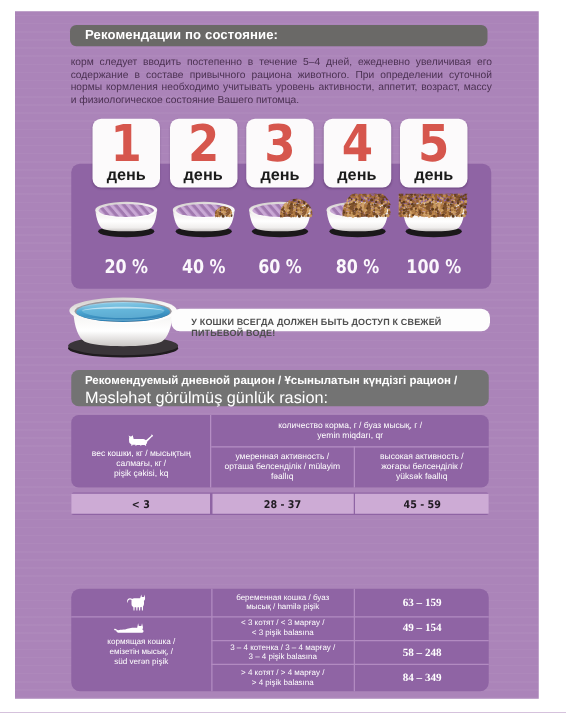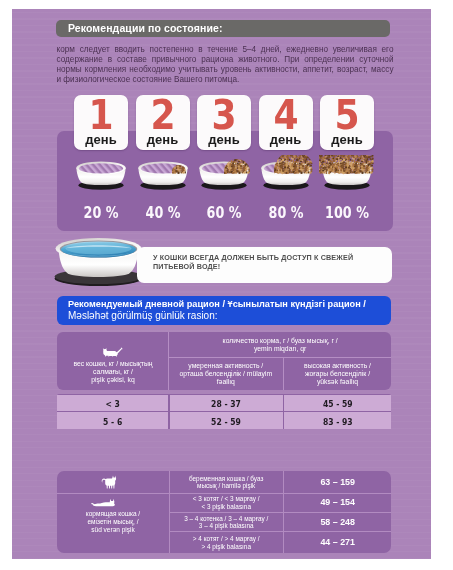--- a/index.html
+++ b/index.html
@@ -36,33 +36,33 @@
      font-family:"DejaVu Sans",sans-serif;transform:scaleX(0.89);}
   .daycard .lbl{position:absolute;left:0;right:0;bottom:2.5px;text-align:center;
      font-size:13px;font-weight:bold;color:#1b1b1b;line-height:15px;}
 
   .bowlwrap{position:absolute;width:56px;height:36px;top:146px;}
   .pct{position:absolute;width:70px;text-align:center;top:194.5px;
      color:#fbf7fc;font-size:15px;font-weight:bold;
      font-family:"DejaVu Sans",sans-serif;transform:scaleX(0.85);}
 
   
-  .waterpill{position:absolute;left:125px;top:238px;width:255px;height:36px;
+  .waterpill{position:absolute;left:125px;top:238px;width:255px;height:18px;
      background:#fdfdfd;border-radius:7px;}
   .waterpill span{position:absolute;left:16px;top:6px;right:6px;
      color:#4e4e4e;font-size:7.2px;font-weight:bold;line-height:9.4px;
      letter-spacing:0.15px;}
   .waterbowl{position:absolute;left:41px;top:228px;width:91px;height:50px;}
 
   
   .ration-pill{position:absolute;left:45px;top:287px;width:334px;height:28.5px;
-     background:#1d4ed8;border-radius:6px;}
+     background:#737373;border-radius:6px;}
   .ration-pill .l1{position:absolute;left:11px;top:3px;color:#fff;font-size:9.2px;
      font-weight:bold;white-space:nowrap;}
-  .ration-pill .l2{position:absolute;left:11px;top:14px;color:#fff;font-size:10px;
+  .ration-pill .l2{position:absolute;left:11px;top:14px;color:#fff;font-size:13px;
      font-weight:400;white-space:nowrap;}
 
   
   .tbl{position:absolute;left:45.3px;top:323px;width:334.2px;}
   .tbl .t{position:absolute;left:2px;right:2px;text-align:center;color:#fff;
      font-size:6.8px;line-height:8.2px;font-weight:400;}
 
   .hdrblock{position:absolute;left:0;top:0px;width:334.2px;height:58px;
      background:#8f64a4;border-radius:6px;}
   .qtyhdr{position:absolute;left:111.5px;top:0;width:222.7px;height:25.4px;}
@@ -85,21 +85,21 @@
   .rowbg.b2{left:112.3px;width:113.2px;}
   .rowbg.b3{left:226.9px;width:107.3px;}
 
   
   .botblk{position:absolute;left:0;top:138.6px;width:334.2px;height:82px;
      background:#8f64a4;border-radius:7px;}
   .bl{position:absolute;left:0;width:111.4px;text-align:center;color:#fff;}
   .bcellmid{position:absolute;left:111.9px;width:114px;text-align:center;color:#fff;
      font-size:6.4px;line-height:7.6px;}
   .bcellr{position:absolute;left:226.6px;width:107.6px;text-align:center;color:#fff;
-     font-size:8.9px;font-weight:bold;font-family:Liberation Sans, sans-serif;}
+     font-size:8.9px;font-weight:bold;font-family:Liberation Serif, serif;}
 
   .k0{fill:#8a5a30}.k1{fill:#a8703c}.k2{fill:#c08a4e}.k3{fill:#6d4422}.k4{fill:#b07c44}
   .k5{fill:#966132}.k6{fill:#c99a5e}.k7{fill:#7d5129}.k8{fill:#d2a36a}.k9{fill:#5d3a1c}
   .bowlsvg{position:absolute;left:0;top:0;}
   .caticon{position:absolute;}
   .hline{position:absolute;background:#b28bc1;height:0.9px;}
   .vline{position:absolute;background:#b28bc1;width:0.9px;}
 </style>
 </head>
 <body>
@@ -713,40 +713,32 @@
     </div>
     <div class="rowarea" id="rows">
         <div class="trow">
           <div class="rowbg b1" style="background:#cdabd5"></div>
           <div class="rowbg b2" style="background:#cdabd5"></div>
           <div class="rowbg b3" style="background:#cdabd5"></div>
           <div class="c c1">&lt; 3</div>
           <div class="c c2">28 - 37</div>
           <div class="c c3">45 - 59</div>
         </div>
-        <div class="trow">
-          <div class="rowbg b1" style="background:#cdabd5"></div>
-          <div class="rowbg b2" style="background:#cdabd5"></div>
-          <div class="rowbg b3" style="background:#cdabd5"></div>
-          <div class="c c1">5 - 6</div>
-          <div class="c c2">52 - 59</div>
-          <div class="c c3">83 - 93</div>
-        </div>
       </div>
     <div class="botblk" id="bot">
         <div class="bcellmid" style="top:4.1px">беременная кошка / буаз<br>мысық / hamilə pişik</div>
         <div class="bcellr" style="top:6.1px">63 – 159</div>
         <div class="bcellmid" style="top:24.75px">&lt; 3 котят / &lt; 3 марғау /<br>&lt; 3 pişik balasına</div>
         <div class="bcellr" style="top:26.75px">49 – 154</div>
         <div class="hline" style="left:111.9px;width:222.3px;top:22.2px"></div>
         <div class="bcellmid" style="top:44.099999999999994px">3 – 4 котенка / 3 – 4 марғау /<br>3 – 4 pişik balasına</div>
         <div class="bcellr" style="top:46.099999999999994px">58 – 248</div>
         <div class="hline" style="left:111.9px;width:222.3px;top:41.3px"></div>
         <div class="bcellmid" style="top:64.45px">&gt; 4 котят / &gt; 4 марғау /<br>&gt; 4 pişik balasına</div>
-        <div class="bcellr" style="top:66.45px">44 – 271</div>
+        <div class="bcellr" style="top:66.45px">84 – 349</div>
         <div class="hline" style="left:111.9px;width:222.3px;top:60.9px"></div>
         <div class="hline" style="left:0;width:111.4px;top:22.2px"></div>
         <div class="vline" style="left:111.3px;top:0;height:82px"></div>
         <div class="vline" style="left:226.0px;top:0;height:82px"></div>
         <div class="bl" style="top:39px;font-size:6.5px;line-height:8.0px">кормящая кошка /<br>емізетін мысық, /<br>süd verən pişik</div>
         <svg class="caticon" style="left:42px;top:3.5px" width="22" height="15" viewBox="0 0 22 15">
           <g fill="#fff">
             <path d="M7.0,5.2 C5.4,4.2 3.9,4.5 3.2,5.4 C2.4,6.4 2.6,7.8 3.5,8.5 C3.1,7.5 3.3,6.5 4.0,6.0 C4.9,5.4 6.0,5.6 6.8,6.4 Z"></path>
             <path d="M13.4,4.6 C15.2,4.6 16.2,5.8 16.2,7.4 L16.2,9.0 C16.2,10.4 15.4,11.3 14.2,11.5 C12.0,11.9 9.6,11.9 7.8,11.5 C6.7,11.3 6.2,10.4 6.2,9.2 L6.2,6.6 C6.2,5.4 7.0,4.6 8.3,4.6 Z"></path>
             <path d="M13.2,4.2 L14.0,1.6 L14.5,3.5 L16.1,3.5 L16.5,1.5 L17.1,4.4 C17.1,6.2 16.2,7.0 14.8,7.0 C13.6,7.0 12.8,6.2 12.8,5.2 Z"></path>

